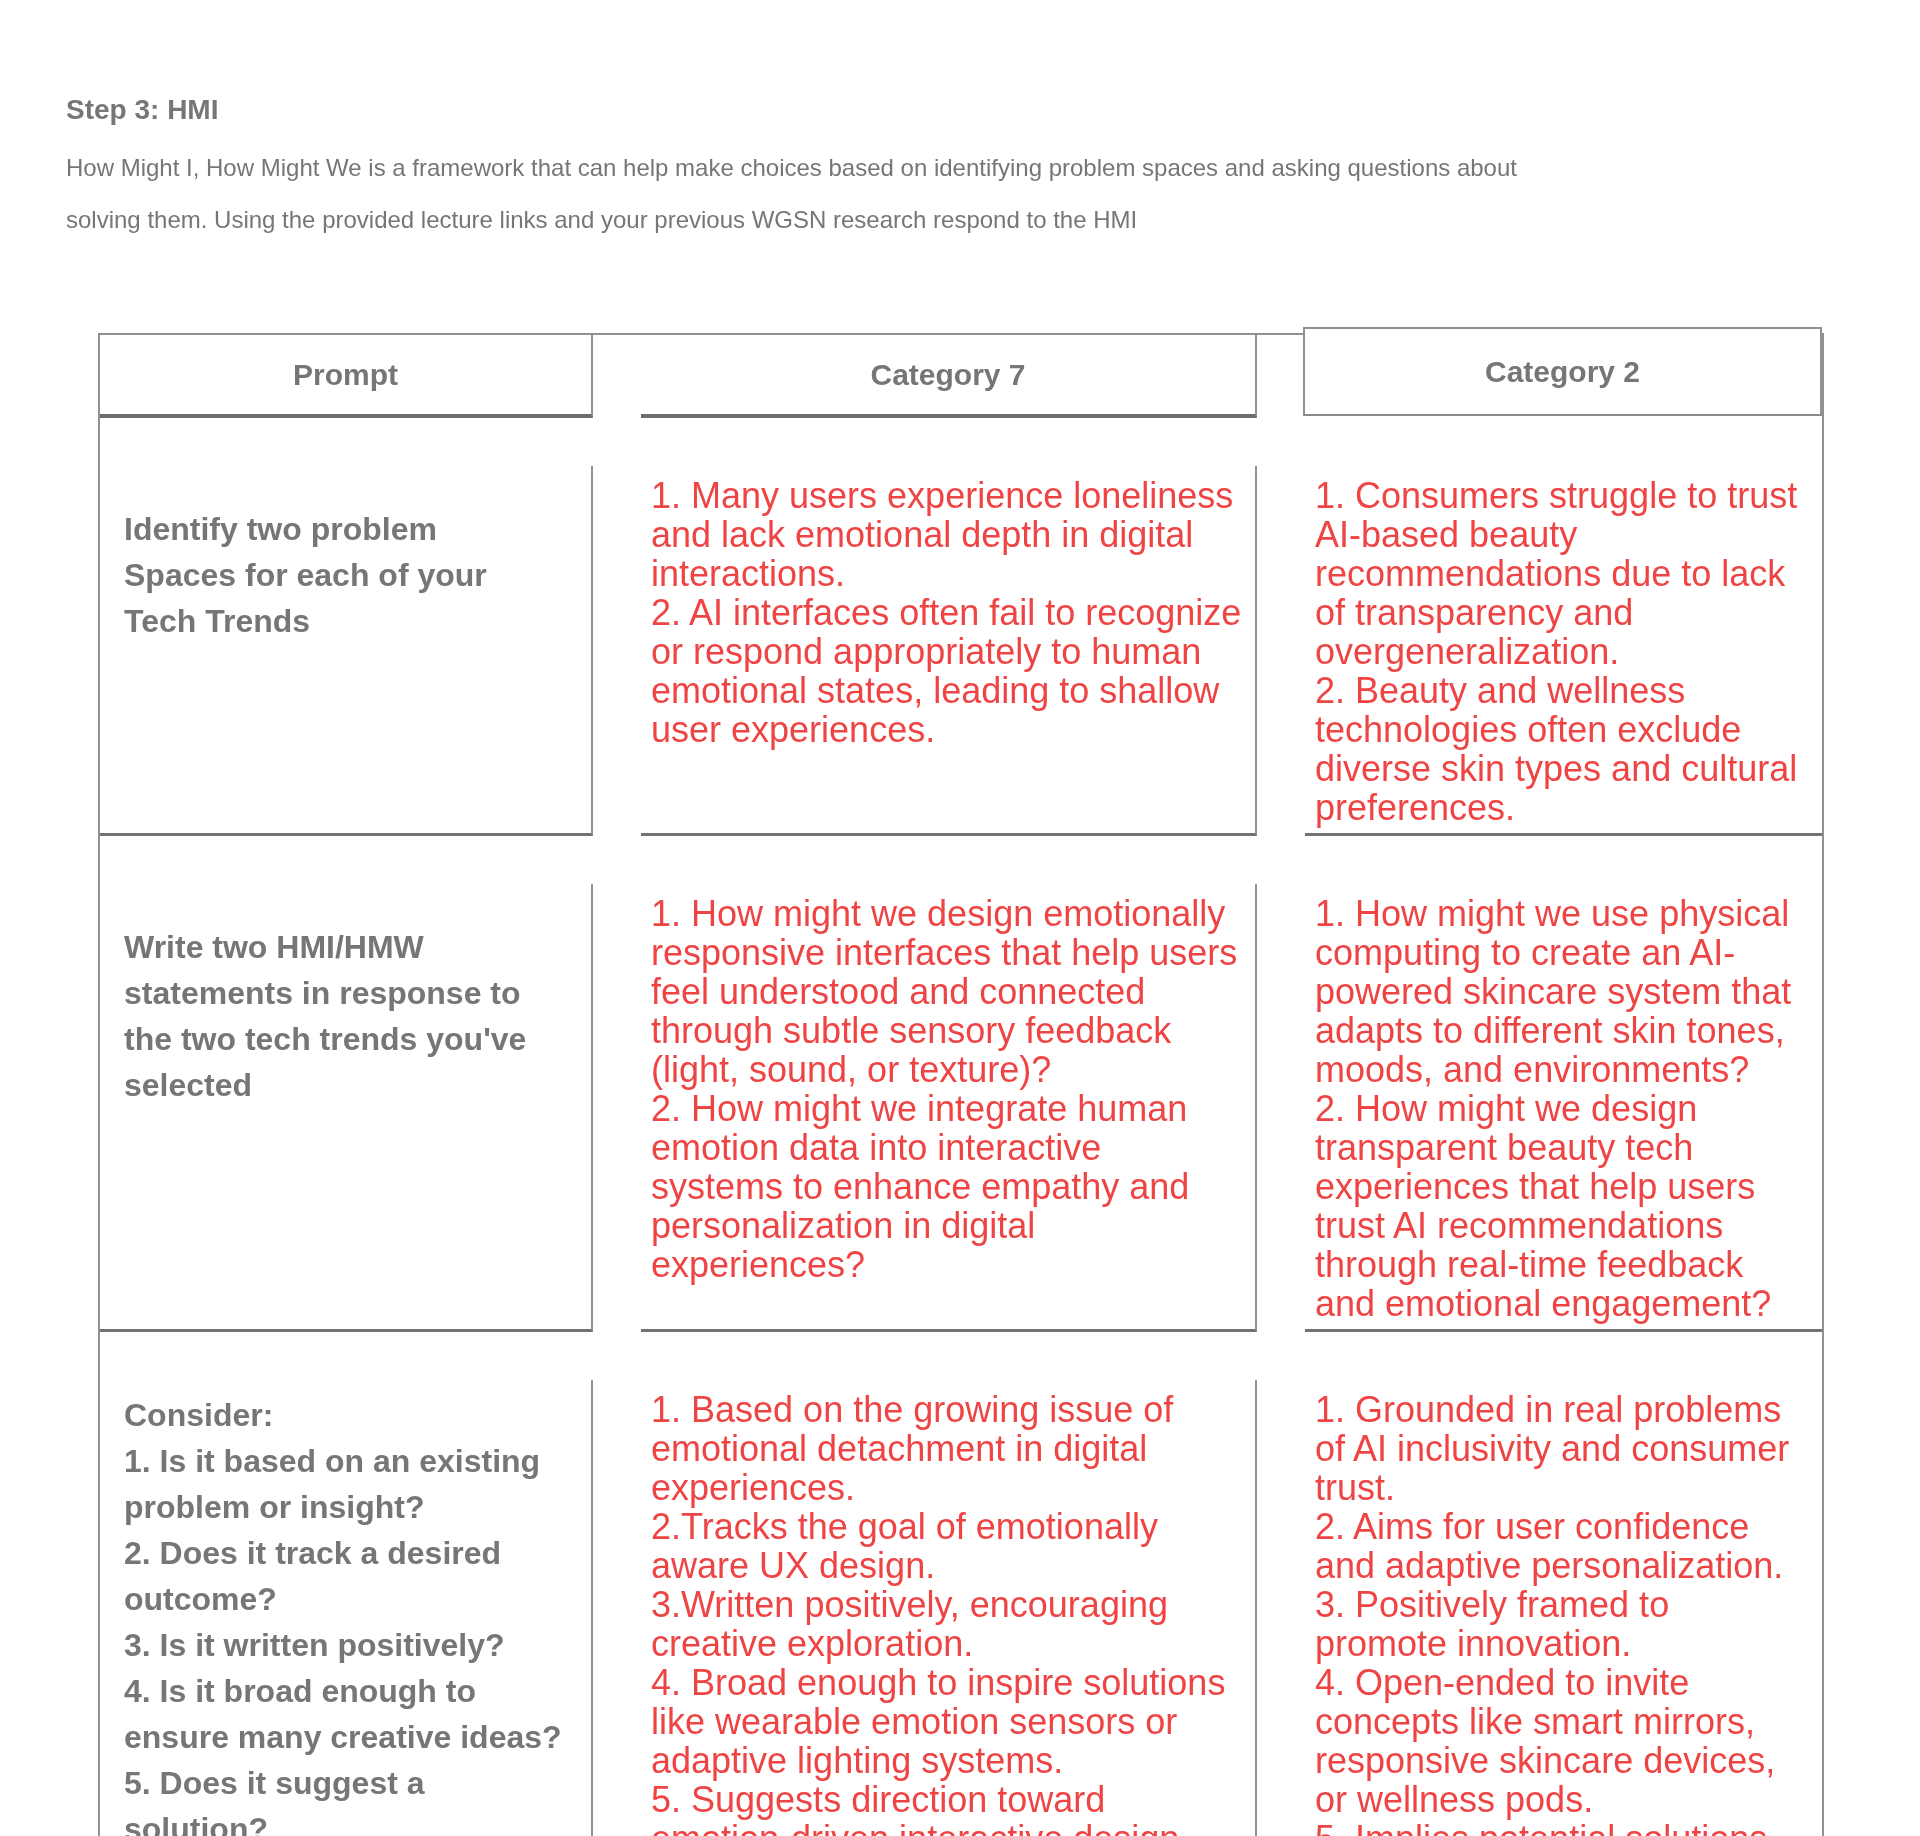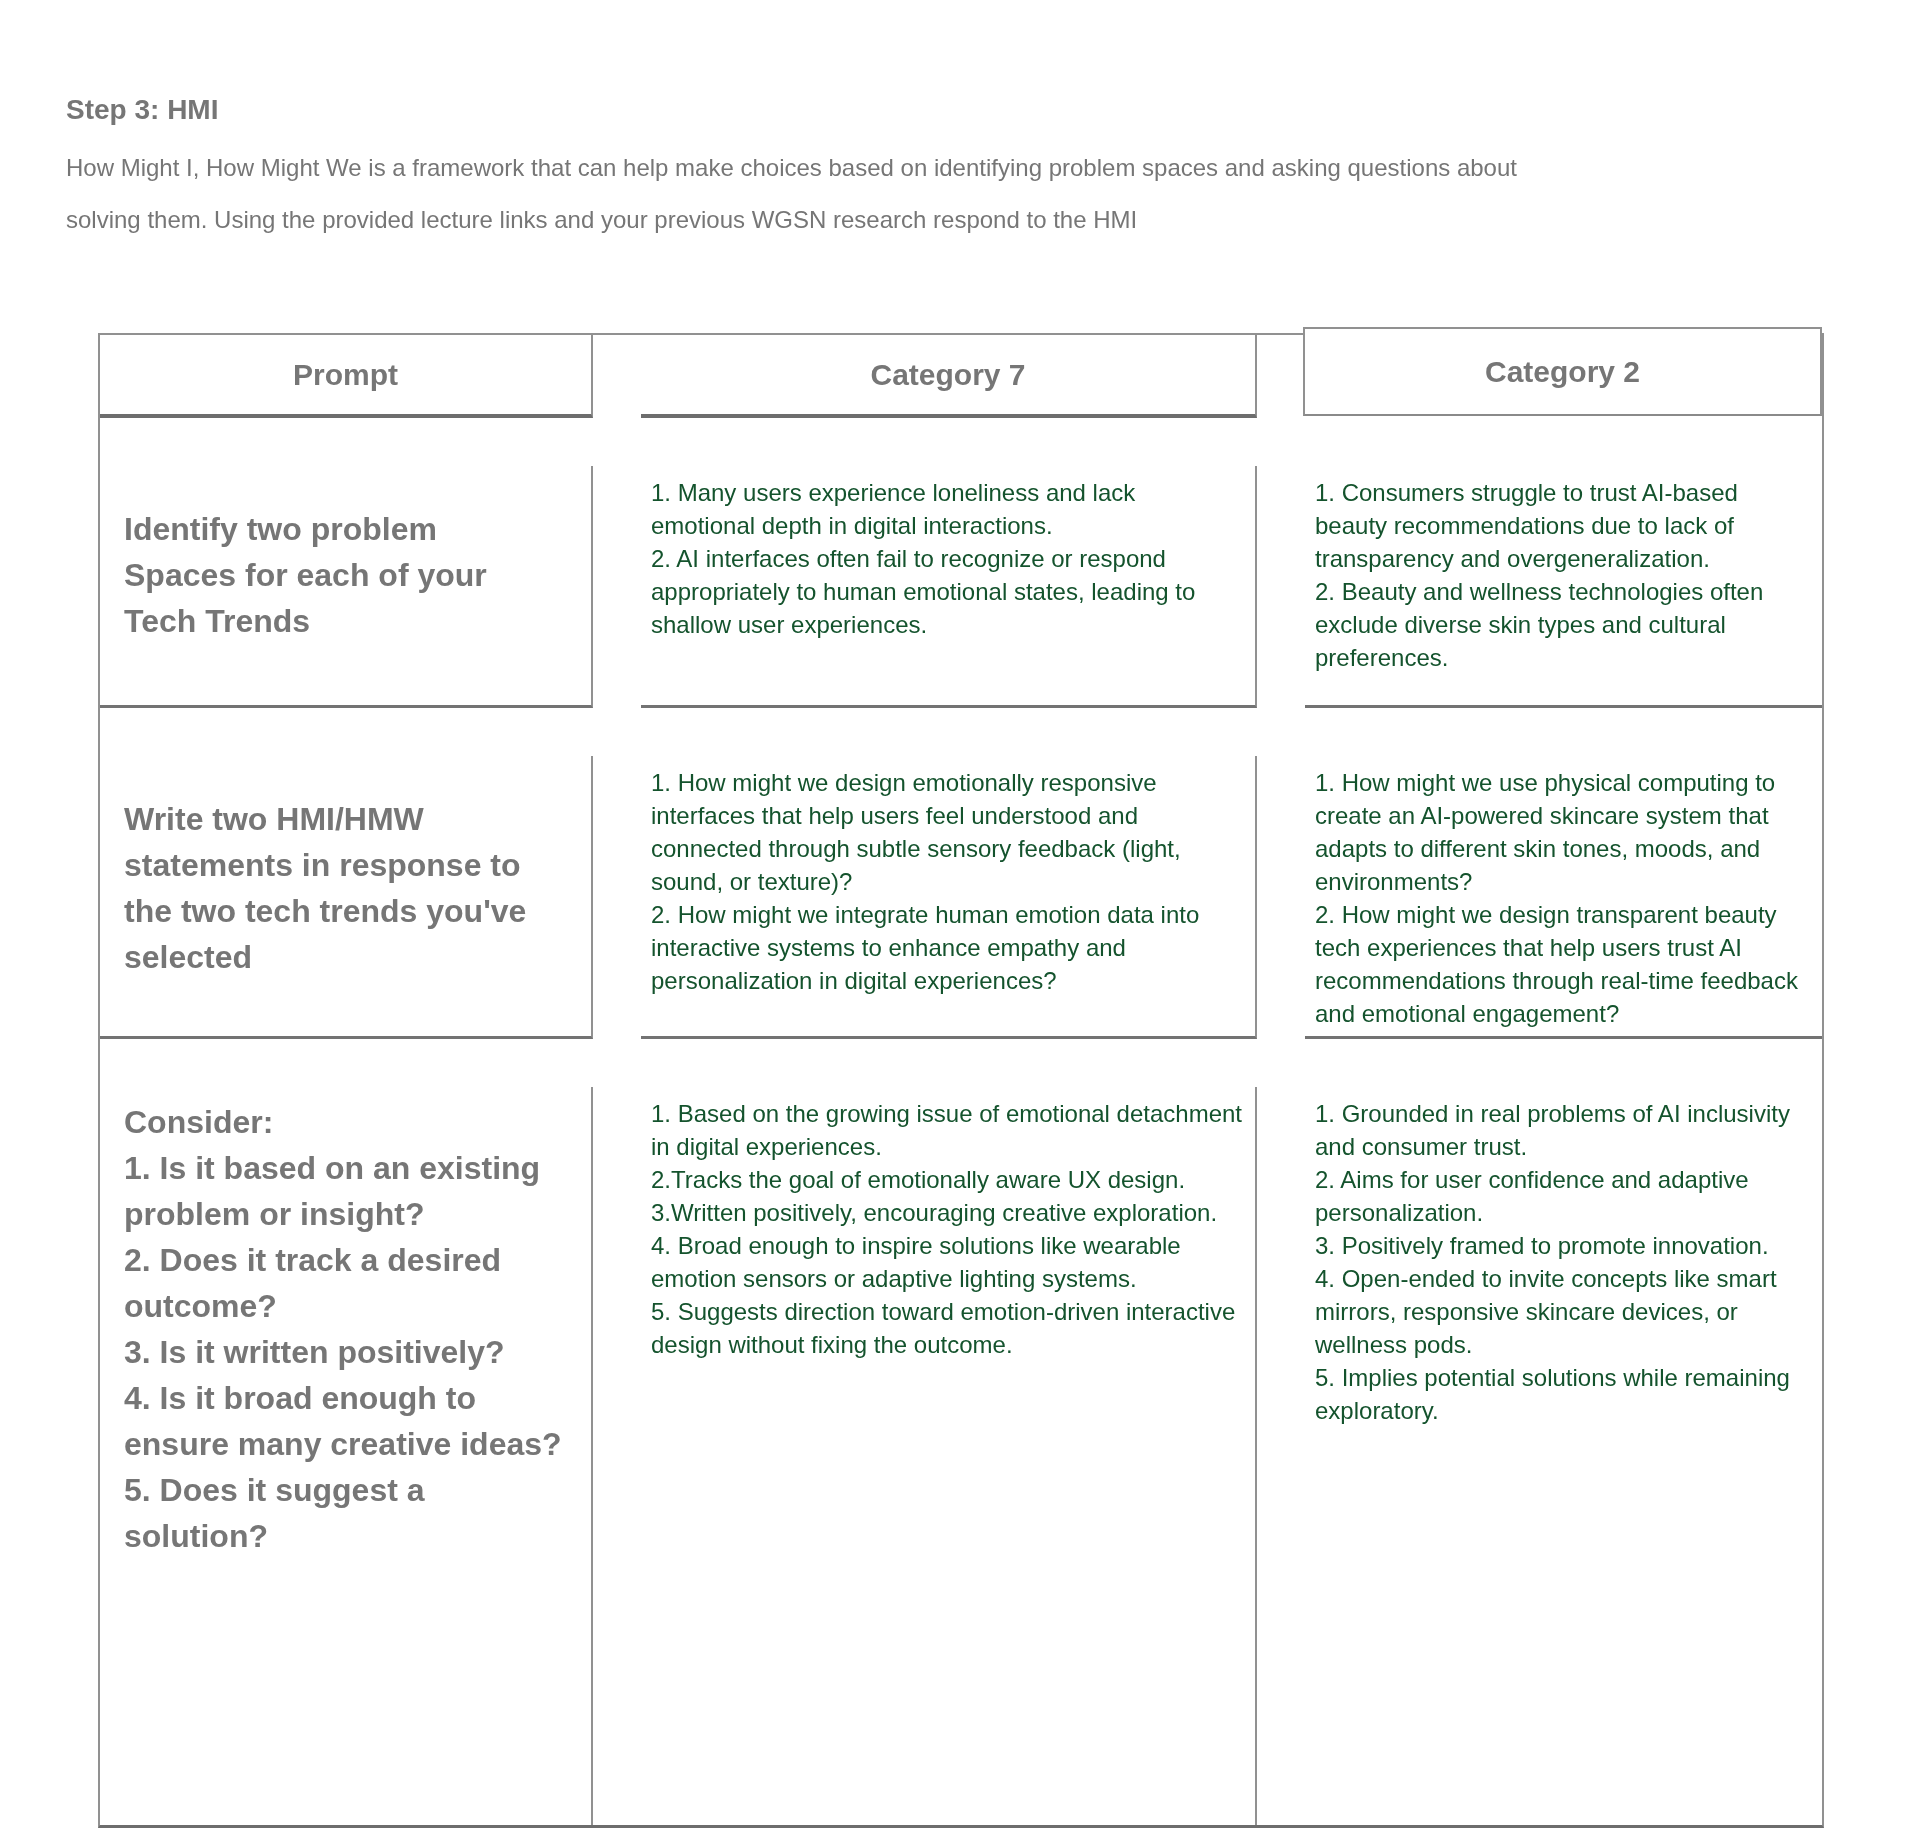--- a/index.html
+++ b/index.html
@@ -77,23 +77,23 @@
     font-size: 32px;
     font-weight: 700;
     line-height: 46px;
     color: #767676;
     padding: 40px 28px 20px 24px;
     border-right: 2px solid #919191;
     border-bottom: 3px solid #737373;
     white-space: pre-line;
   }
   .cat-cell {
-    font-size: 24px;
-    line-height: 33px;
-    color: #14532d;
+    font-size: 36px;
+    line-height: 39px;
+    color: #ef4444;
     padding: 10px 12px 6px 10px;
     border-bottom: 3px solid #737373;
     white-space: pre-line;
   }
   .cat1 {
     border-right: 2px solid #919191;
   }
   .last-row {
     border-bottom: none;
   }

